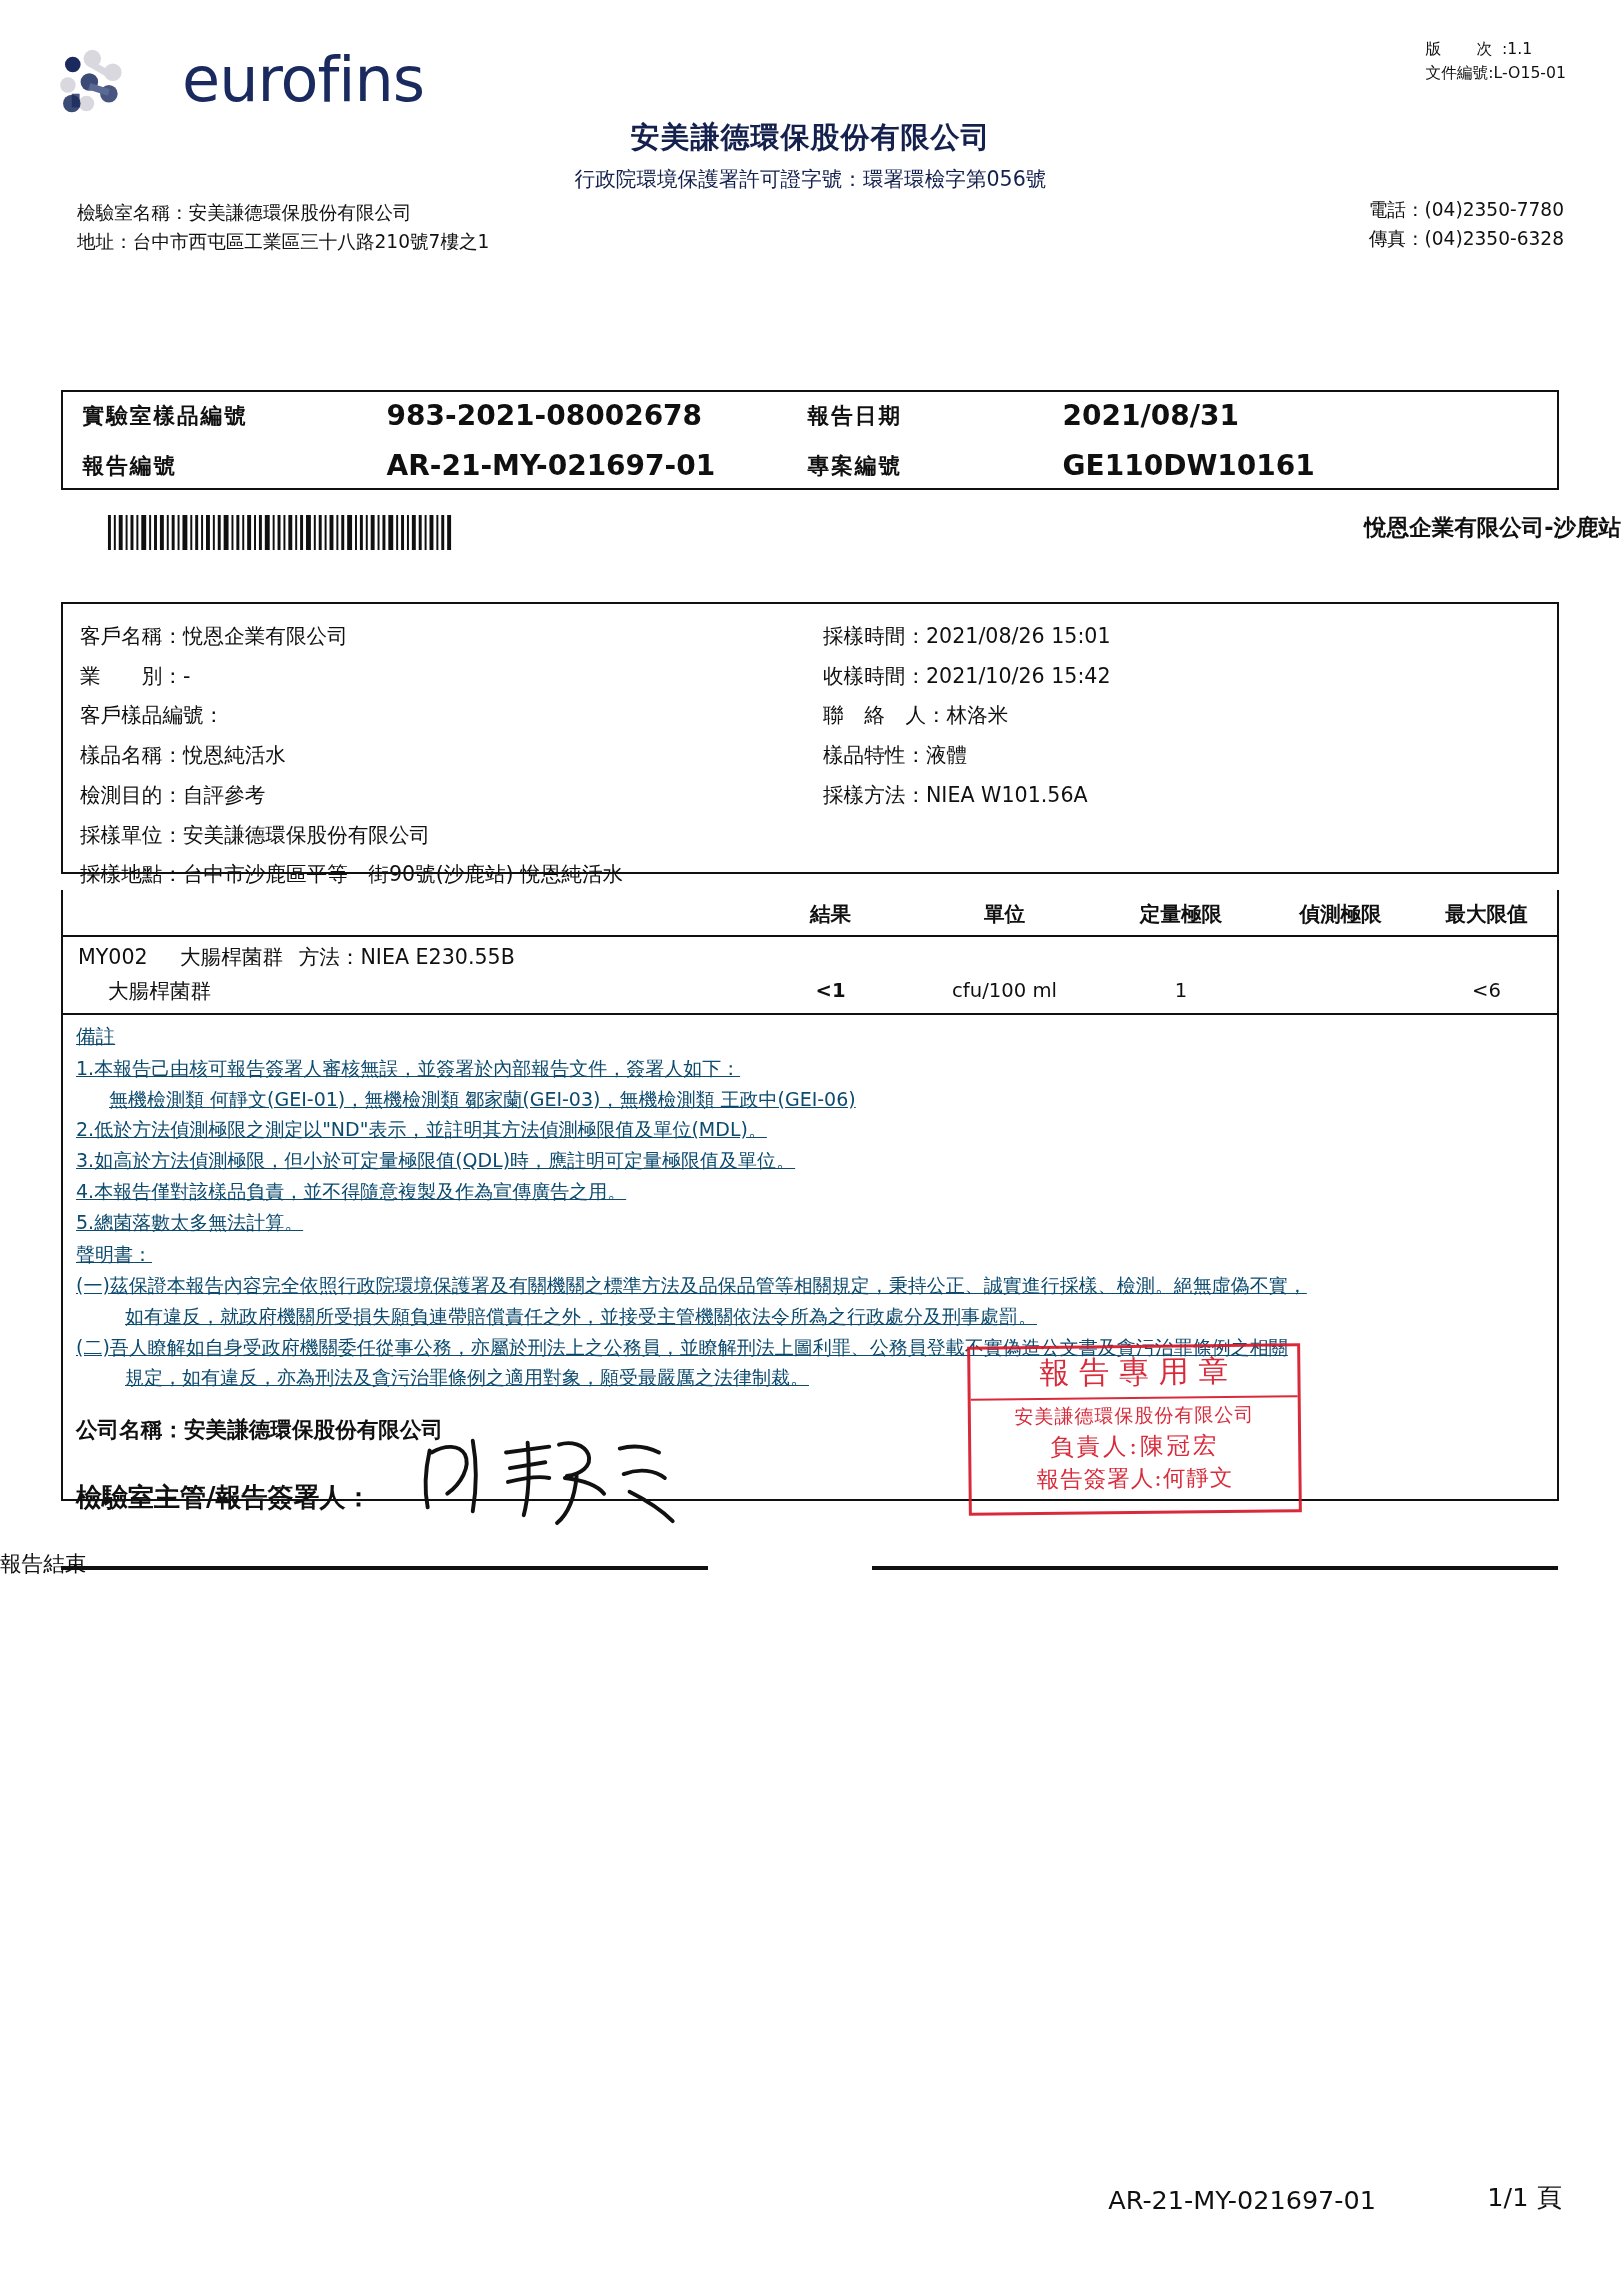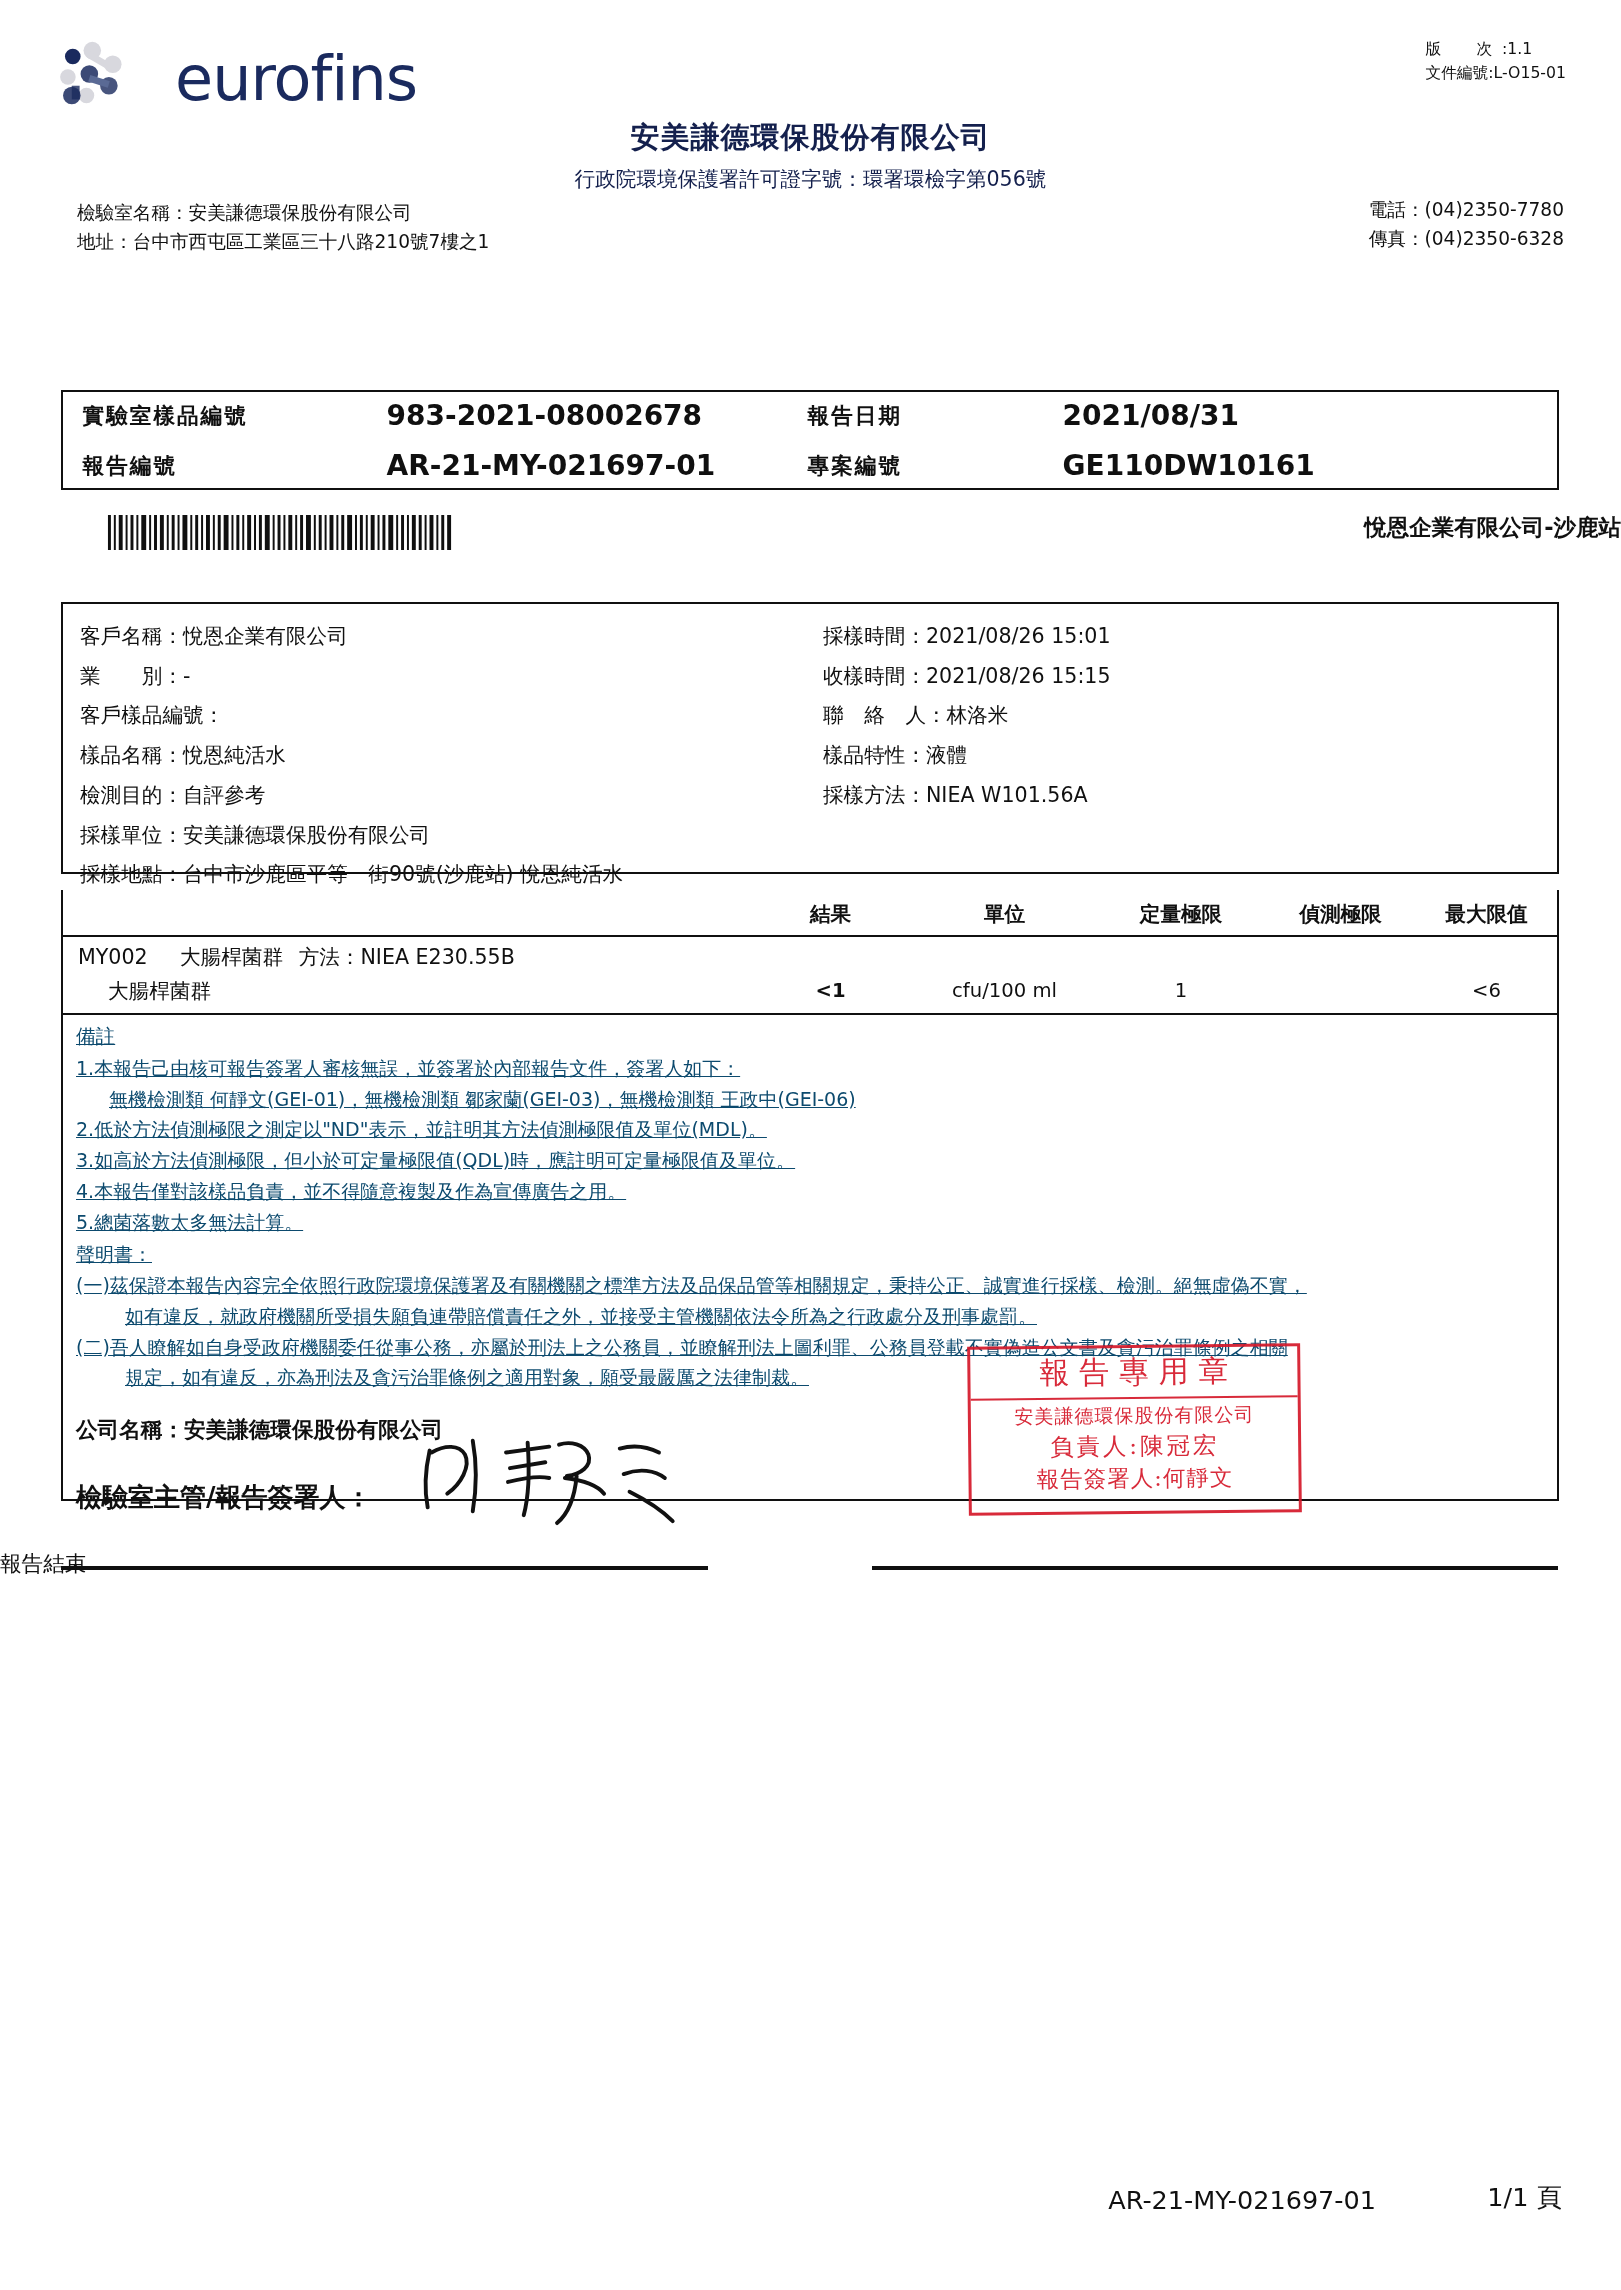--- a/index.html
+++ b/index.html
@@ -16,24 +16,24 @@
     width: 1621px;
     height: 2291px;
     background: #ffffff;
     overflow: hidden;
   }
 
   
   .logo-wrap {
     position: absolute;
     left: 57px;
-    top: 35px;
+    top: 43px;
     display: flex;
-    align-items: flex-end;
-    gap: 24px;
+    align-items: flex-start;
+    gap: 31px;
   }
   .logo-mark { width: 94px; height: 80px; }
   .logo-text {
     font-size: 62px;
     font-weight: 400;
     letter-spacing: -1px;
     color: #1a2a5e;
     font-family: "DejaVu Sans", sans-serif;
   }
 
@@ -522,21 +522,21 @@
     <div>
       <span class="fld-label">採樣地點：</span><span>台中市沙鹿區平等一街90號(沙鹿站) 悅恩純活水</span>
     </div>
   </div>
 
   <div class="cust-right">
     <div>
       <span class="fld-label">採樣時間：</span><span>2021/08/26 15:01</span>
     </div>
     <div>
-      <span class="fld-label">收樣時間：</span><span>2021/08/26  15:15</span>
+      <span class="fld-label">收樣時間：</span><span>2021/10/26  15:42</span>
     </div>
     <div>
       <span class="fld-label">聯　絡　人：</span><span>林洛米</span>
     </div>
     <div>
       <span class="fld-label">樣品特性：</span><span>液體</span>
     </div>
     <div>
       <span class="fld-label">採樣方法：</span><span>NIEA W101.56A</span>
     </div>

